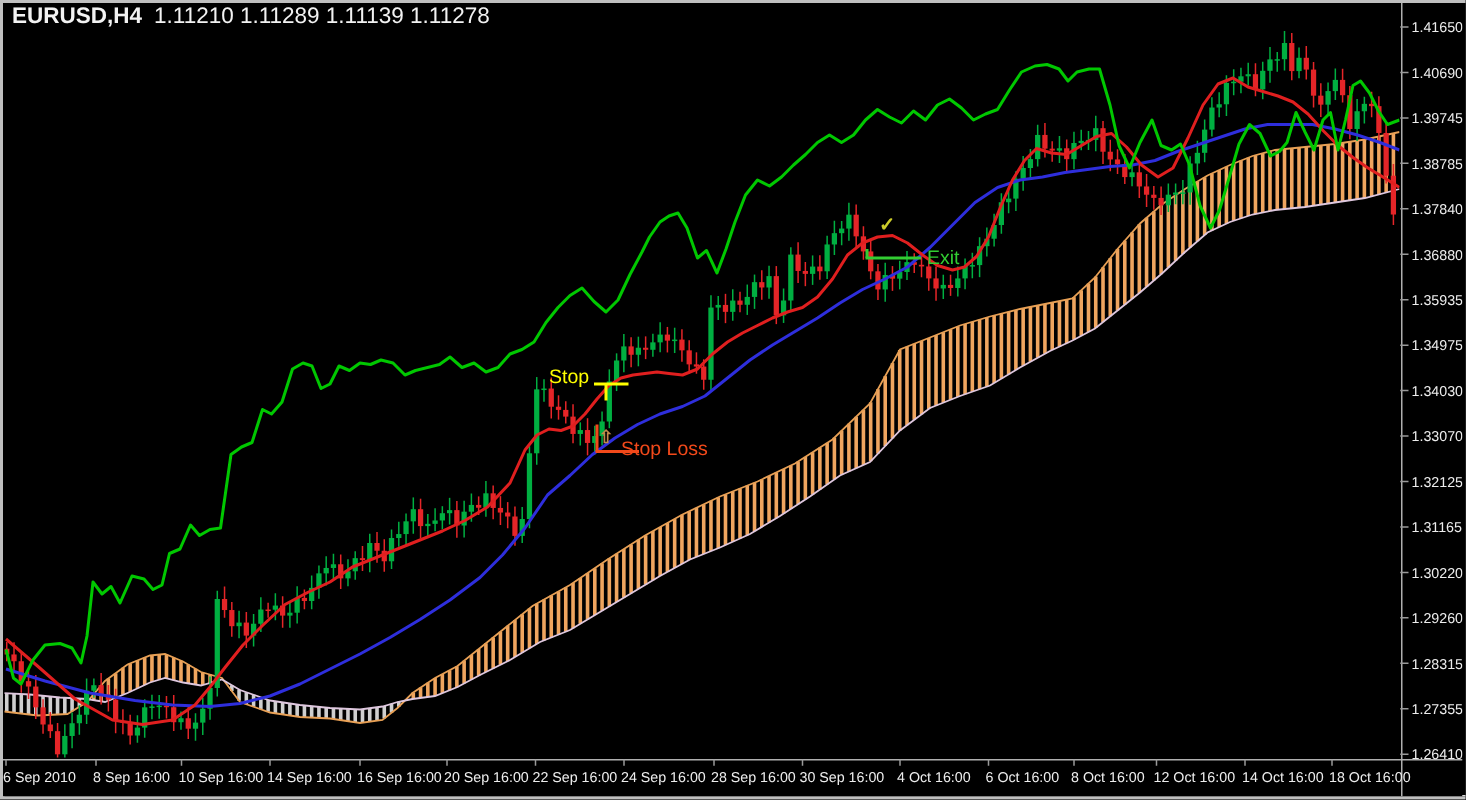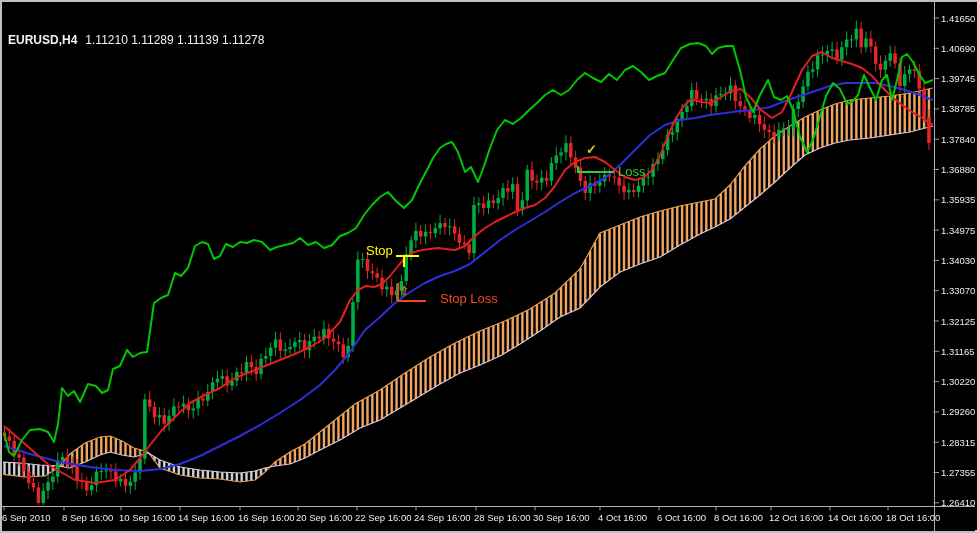--- a/index.html
+++ b/index.html
@@ -9,22 +9,22 @@
     border:2px solid #bfbfbf;
     background:#000;
     box-shadow: inset 1px 0 0 #ededed, inset 0 -1px 0 #d9d9d9;
     overflow:hidden;
     font-family:"Liberation Sans", sans-serif;
     padding-left:36px;
   }
   #chart{position:absolute;left:0;top:0;}
   .titlebar{
     position:absolute;left:6px;top:3px;
-    color:#f2f2f2;font-size:12px;line-height:12px;
-    letter-spacing:0px;white-space:nowrap;pointer-events:none;margin-top:29px;
+    color:#f2f2f2;font-size:15px;line-height:12px;
+    letter-spacing:0px;white-space:nowrap;pointer-events:none;
   }
   .titlebar .sym{font-weight:bold;margin-right:8px;}
   .ann{
     position:absolute;font-size:13px;line-height:13px;white-space:nowrap;
     cursor:default;
   }
   .ann-check{font-size:13px;font-weight:bold;}
   .ann-arrow{font-size:12px;font-weight:bold;}
 </style>
 </head>
@@ -701,17 +701,17 @@
         <line x1="888" y1="506.5" x2="888" y2="510.5" stroke="#9A9A9A" stroke-width="1"></line>
         <text x="886" y="521" fill="#EDEDED" font-size="9.5" font-family="&quot;Liberation Sans&quot;,sans-serif">18 Oct 16:00</text>
       </g>
     </svg>
 
   <div class="titlebar">
     <span class="sym">EURUSD,H4</span><span>1.11210 1.11289 1.11139 1.11278</span>
   </div>
 
   <div class="ann" id="ann-entry" style="left: 364px; top: 242px; color: rgb(255, 255, 0);">Stop</div>
-  <div class="ann" id="ann-stop" style="left: 438px; top: 290px; color: rgb(242, 73, 26);">Stop Loss</div>
-  <div class="ann" id="ann-exit" style="left: 616px; top: 163px; color: rgb(50, 205, 50);">Loss</div>
+  <div class="ann" id="ann-stop" style="left: 412px; top: 290px; color: rgb(242, 73, 26);">Stop Loss</div>
+  <div class="ann" id="ann-exit" style="left: 616px; top: 163px; color: rgb(50, 205, 50);">Exit</div>
   <div class="ann ann-check" id="ann-check" style="left: 584px; top: 141px; color: rgb(205, 205, 42);">✓</div>
   <div class="ann ann-arrow" id="ann-arrow" style="left: 397px; top: 283px; color: rgb(192, 136, 74);">⇧</div>
 </div>
 
 </body></html>

